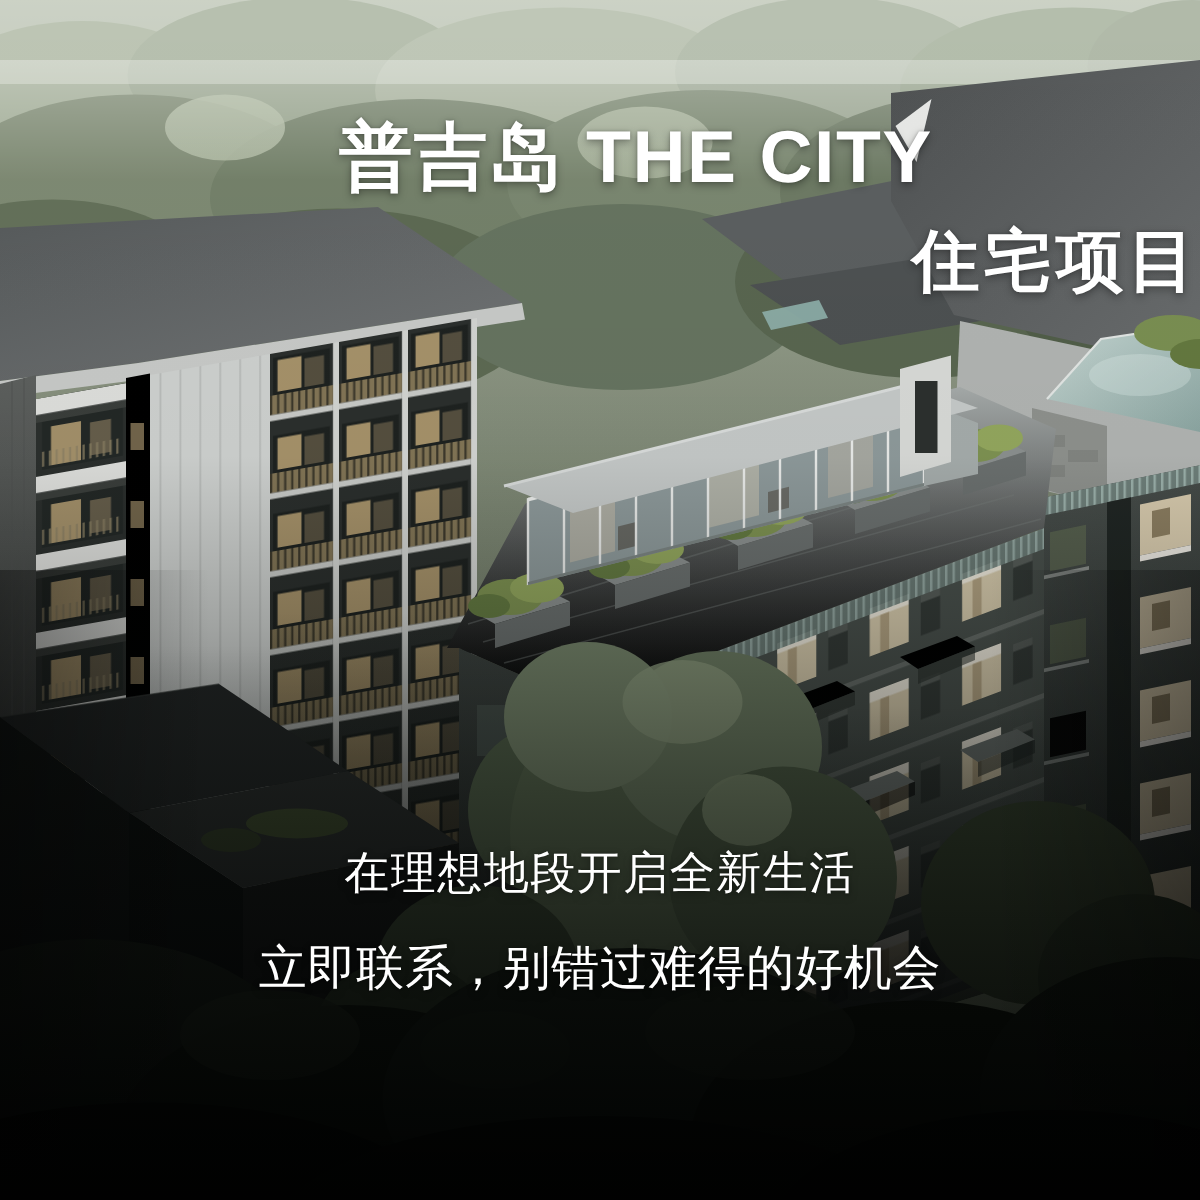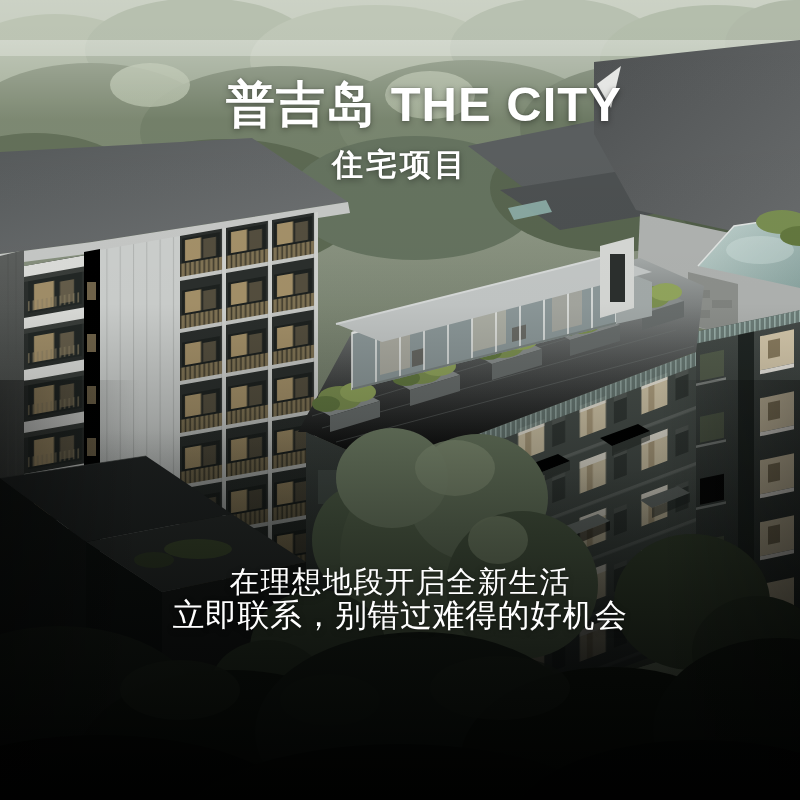--- a/index.html
+++ b/index.html
@@ -9,23 +9,23 @@
     background:#6f7966;
   }
   .poster svg{position:absolute;inset:0;display:block;}
   .overlay{position:absolute;inset:0;pointer-events:none;}
   .txt{
     position:absolute;left:0;width:100%;text-align:center;color:#ffffff;
     text-shadow:0 2px 6px rgba(0,0,0,0.35), 0 0 2px rgba(0,0,0,0.25);
     white-space:nowrap;
   }
   .title1{top:72px;font-size:49px;font-weight:700;letter-spacing:1px;padding-left:24px;}
-  .title2{top:144px;font-size:31px;font-weight:700;letter-spacing:3px;}
+  .title2{top:144px;font-size:45px;font-weight:700;letter-spacing:3px;text-align:right;}
   .tagline{top:526px;font-size:30px;font-weight:400;letter-spacing:1px;margin-top:36px;}
-  .cta{top:594px;font-size:32px;font-weight:400;letter-spacing:0.5px;}
+  .cta{top:624px;font-size:32px;font-weight:400;letter-spacing:0.5px;}
 </style>
 </head>
 <body>
 
 <div class="poster">
 
 <svg width="800" height="800" viewBox="0 0 800 800" xmlns="http://www.w3.org/2000/svg">
   <defs>
     <linearGradient id="bgGrad" x1="0" y1="0" x2="0" y2="1">
       <stop offset="0" stop-color="#bcc3b4"></stop>

